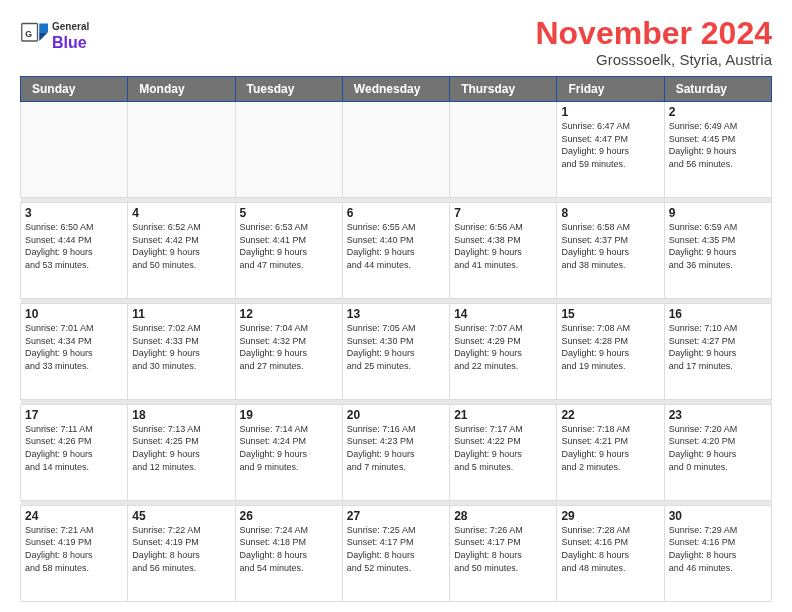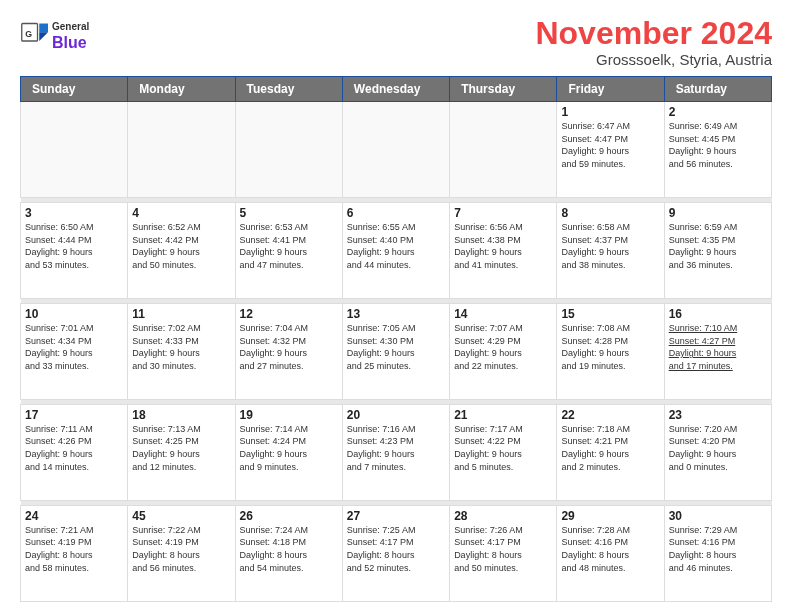--- a/index.html
+++ b/index.html
@@ -275,21 +275,21 @@
           </td>
           <td>
             <span class="day-number">15</span>
             <div class="day-info" style="white-space: pre-line;">Sunrise: 7:08 AM
 Sunset: 4:28 PM
 Daylight: 9 hours
 and 19 minutes.</div>
           </td>
           <td>
             <span class="day-number">16</span>
-            <div class="day-info" style="white-space: pre-line; text-decoration: underline;">Sunrise: 7:10 AM
+            <div class="day-info" style="white-space: pre-line;">Sunrise: 7:10 AM
 Sunset: 4:27 PM
 Daylight: 9 hours
 and 17 minutes.</div>
           </td>
         </tr>
         <tr class="row-separator">
           <td></td>
           <td></td>
           <td></td>
           <td></td>

